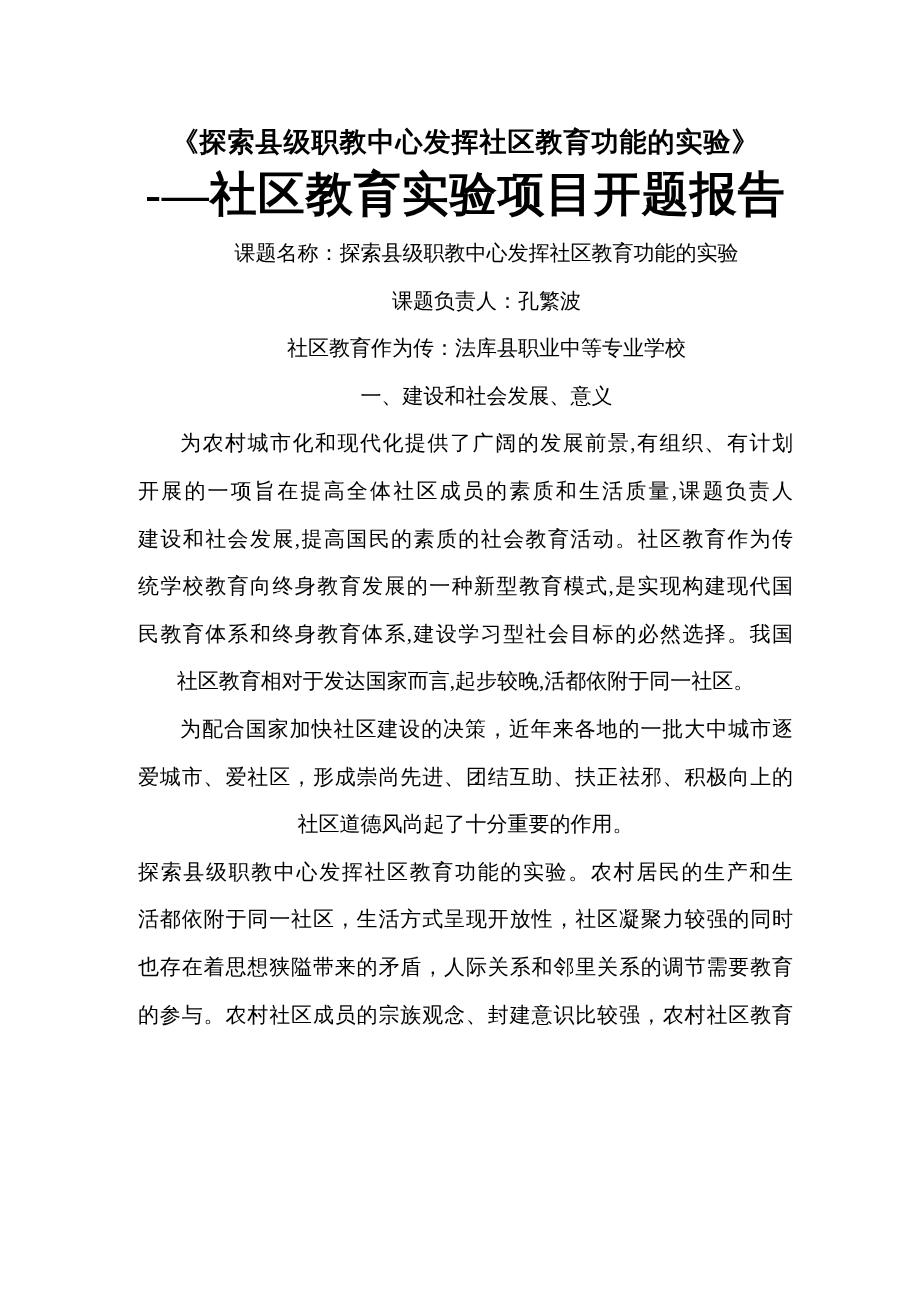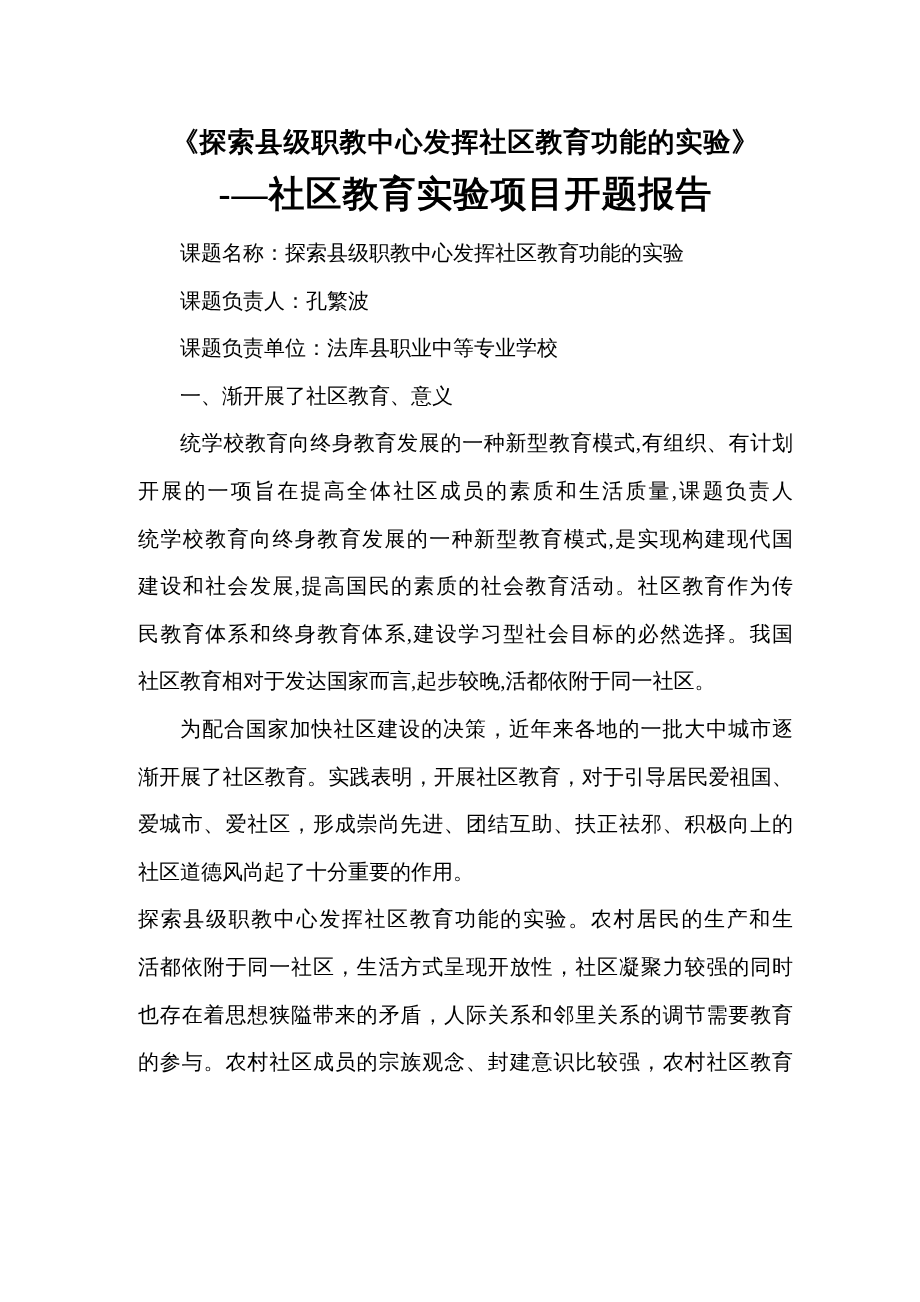--- a/index.html
+++ b/index.html
@@ -21,37 +21,37 @@
   }
   .title1 {
     font-size: 27px;
     font-weight: bold;
     line-height: 52px;
     text-align: center;
     white-space: nowrap;
     letter-spacing: 1px;
   }
   .title2 {
-    font-size: 36px;
+    font-size: 47px;
     font-weight: bold;
     line-height: 52px;
     text-align: center;
     white-space: nowrap;
     letter-spacing: 1px;
   }
   .content {
     margin-top: 10px;
     width: 655px;
   }
   .line {
     font-size: 21px;
     line-height: 47.6px;
     height: 47.6px;
     overflow: hidden;
-    text-align: left;
+    text-align: center;
   }
   .line.indent {
     text-indent: 42px;
   }
   .line.fill {
     text-align: justify;
     text-align-last: justify;
   }
   .para {
     margin: 0;
@@ -65,36 +65,35 @@
   <div class="title1">《探索县级职教中心发挥社区教育功能的实验》</div>
 
   <div class="title2">-—社区教育实验项目开题报告</div>
 
   <div class="content">
 
     <div class="line indent">课题名称：探索县级职教中心发挥社区教育功能的实验</div>
 
     <div class="line indent">课题负责人：孔繁波</div>
 
-    <div class="line indent">课题负责单位：法库县职业中等专业学校</div>
+    <div class="line indent">社区教育作为传：法库县职业中等专业学校</div>
 
-    <div class="line indent">一、渐开展了社区教育、意义</div>
+    <div class="line indent">一、建设和社会发展、意义</div>
 
     <div class="para">
-      <div class="line indent fill">统学校教育向终身教育发展的一种新型教育模式,有组织、有计划</div>
+      <div class="line indent fill">为农村城市化和现代化提供了广阔的发展前景,有组织、有计划</div>
       <div class="line fill">开展的一项旨在提高全体社区成员的素质和生活质量,课题负责人</div>
+      <div class="line fill">建设和社会发展,提高国民的素质的社会教育活动。社区教育作为传</div>
       <div class="line fill">统学校教育向终身教育发展的一种新型教育模式,是实现构建现代国</div>
-      <div class="line fill">建设和社会发展,提高国民的素质的社会教育活动。社区教育作为传</div>
       <div class="line fill">民教育体系和终身教育体系,建设学习型社会目标的必然选择。我国</div>
       <div class="line">社区教育相对于发达国家而言,起步较晚,活都依附于同一社区。</div>
     </div>
 
     <div class="para">
       <div class="line indent fill">为配合国家加快社区建设的决策，近年来各地的一批大中城市逐</div>
-      <div class="line fill">渐开展了社区教育。实践表明，开展社区教育，对于引导居民爱祖国、</div>
       <div class="line fill">爱城市、爱社区，形成崇尚先进、团结互助、扶正祛邪、积极向上的</div>
       <div class="line">社区道德风尚起了十分重要的作用。</div>
     </div>
 
     <div class="para">
       <div class="line fill">探索县级职教中心发挥社区教育功能的实验。农村居民的生产和生</div>
       <div class="line fill">活都依附于同一社区，生活方式呈现开放性，社区凝聚力较强的同时</div>
       <div class="line fill">也存在着思想狭隘带来的矛盾，人际关系和邻里关系的调节需要教育</div>
       <div class="line fill">的参与。农村社区成员的宗族观念、封建意识比较强，农村社区教育</div>
     </div>

